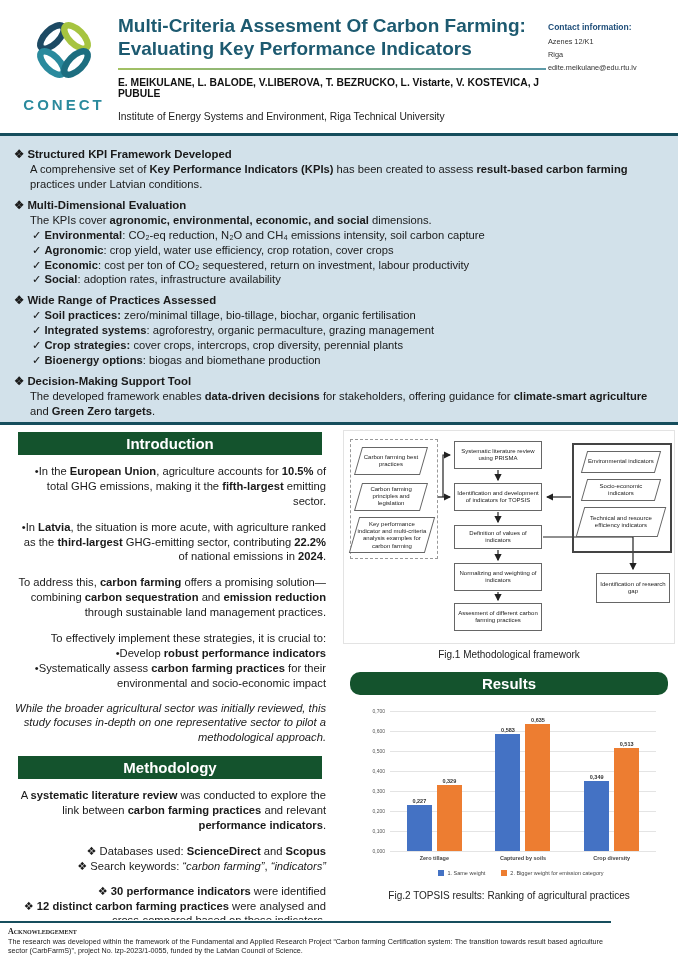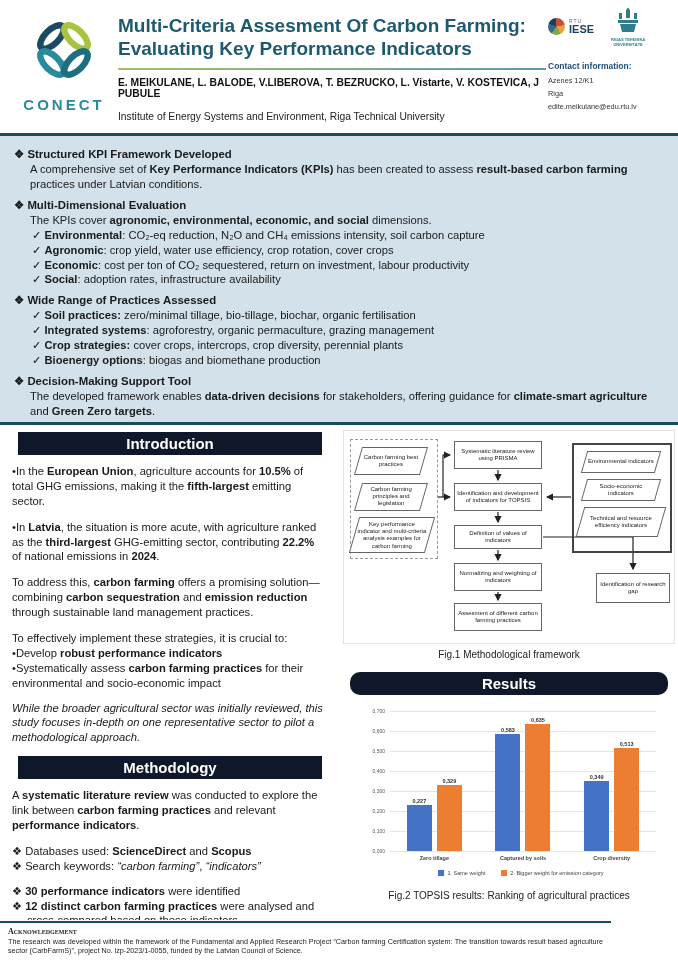--- a/index.html
+++ b/index.html
@@ -33,23 +33,23 @@
   .summary{position:absolute;top:133px;left:0;width:678px;height:292px;box-sizing:border-box;
            background:#d2e1ea;border-top:3px solid #164e5d;border-bottom:3px solid #164e5d;
            padding:5px 14px;overflow:hidden;}
   .s-title{font-size:11.4px;font-weight:bold;margin-top:6px;line-height:1.32;}
   .s-line{font-size:11.2px;line-height:1.33;padding-left:16px;}
   .s-line.check{padding-left:18px;}
 
   
   .left-col{position:absolute;top:428px;left:0;width:340px;height:492px;overflow:hidden;}
   .right-col{position:absolute;top:424px;left:340px;width:338px;height:492px;overflow:hidden;}
-  .band{background:#0f172a;color:#fff;font-weight:bold;text-align:center;
+  .band{background:#14532d;color:#fff;font-weight:bold;text-align:center;
         font-size:15px;padding:3px 0;margin:4px 18px 0 18px;}
-  .col-body{padding:9px 14px 0 12px;font-size:11.2px;line-height:1.33;}
+  .col-body{padding:9px 14px 0 12px;font-size:11.2px;line-height:1.33;text-align:right;}
   .p{margin:0 0 11px 0;}
   .tight{margin:0;}
   .gap-top{margin-top:10px;}
   .hang{padding-left:15px;text-indent:-15px;}
 
   
   .figure1{position:relative;width:330px;height:212px;margin:6px auto 0 auto;
            border:1px solid #e3e3e3;background:#fff;}
   .fc-arrows{position:absolute;left:0;top:0;pointer-events:none;}
   .fc-dashed{position:absolute;left:6px;top:8px;width:86px;height:118px;border:1px dashed #999;}
@@ -110,42 +110,20 @@
     </div>
 
     <div class="title-block">
       <h1 class="poster-title">Multi-Criteria Assesment Of Carbon Farming: Evaluating Key Performance Indicators</h1>
       <div class="title-rule"></div>
       <div class="authors">E. MEIKULANE, L. BALODE, V.LIBEROVA, T. BEZRUCKO, L. Vistarte, V. KOSTEVICA, J PUBULE</div>
       <div class="affiliation">Institute of Energy Systems and Environment, Riga Technical University</div>
     </div>
 
     <div class="header-right">
-      <div class="logos-row">
-        <div class="iese-logo">
-          <span class="iese-globe"></span>
-          <span class="iese-text">
-            <span class="iese-rtu">RTU</span>
-            <span class="iese-name">IESE</span>
-          </span>
-        </div>
-        <div class="crest">
-          <svg width="26" height="26" viewBox="0 0 26 26">
-            <g fill="#2e7d8c">
-              <rect x="11" y="2" width="4" height="8"></rect>
-              <rect x="4" y="5" width="3" height="6"></rect>
-              <rect x="19" y="5" width="3" height="6"></rect>
-              <rect x="3" y="12" width="20" height="3"></rect>
-              <path d="M5 16 h16 l-2 8 h-12 z"></path>
-              <circle cx="13" cy="1.5" r="1.5"></circle>
-            </g>
-          </svg>
-          <div class="crest-label">RĪGAS TEHNISKĀ UNIVERSITĀTE</div>
-        </div>
-      </div>
       <div class="contact">
         <div class="contact-label">Contact information:</div>
         <div class="contact-line">Azenes 12/K1</div>
         <div class="contact-line">Riga</div>
         <div class="contact-line">edite.meikulane@edu.rtu.lv</div>
       </div>
     </div>
   </div>
 
   <div class="summary">

